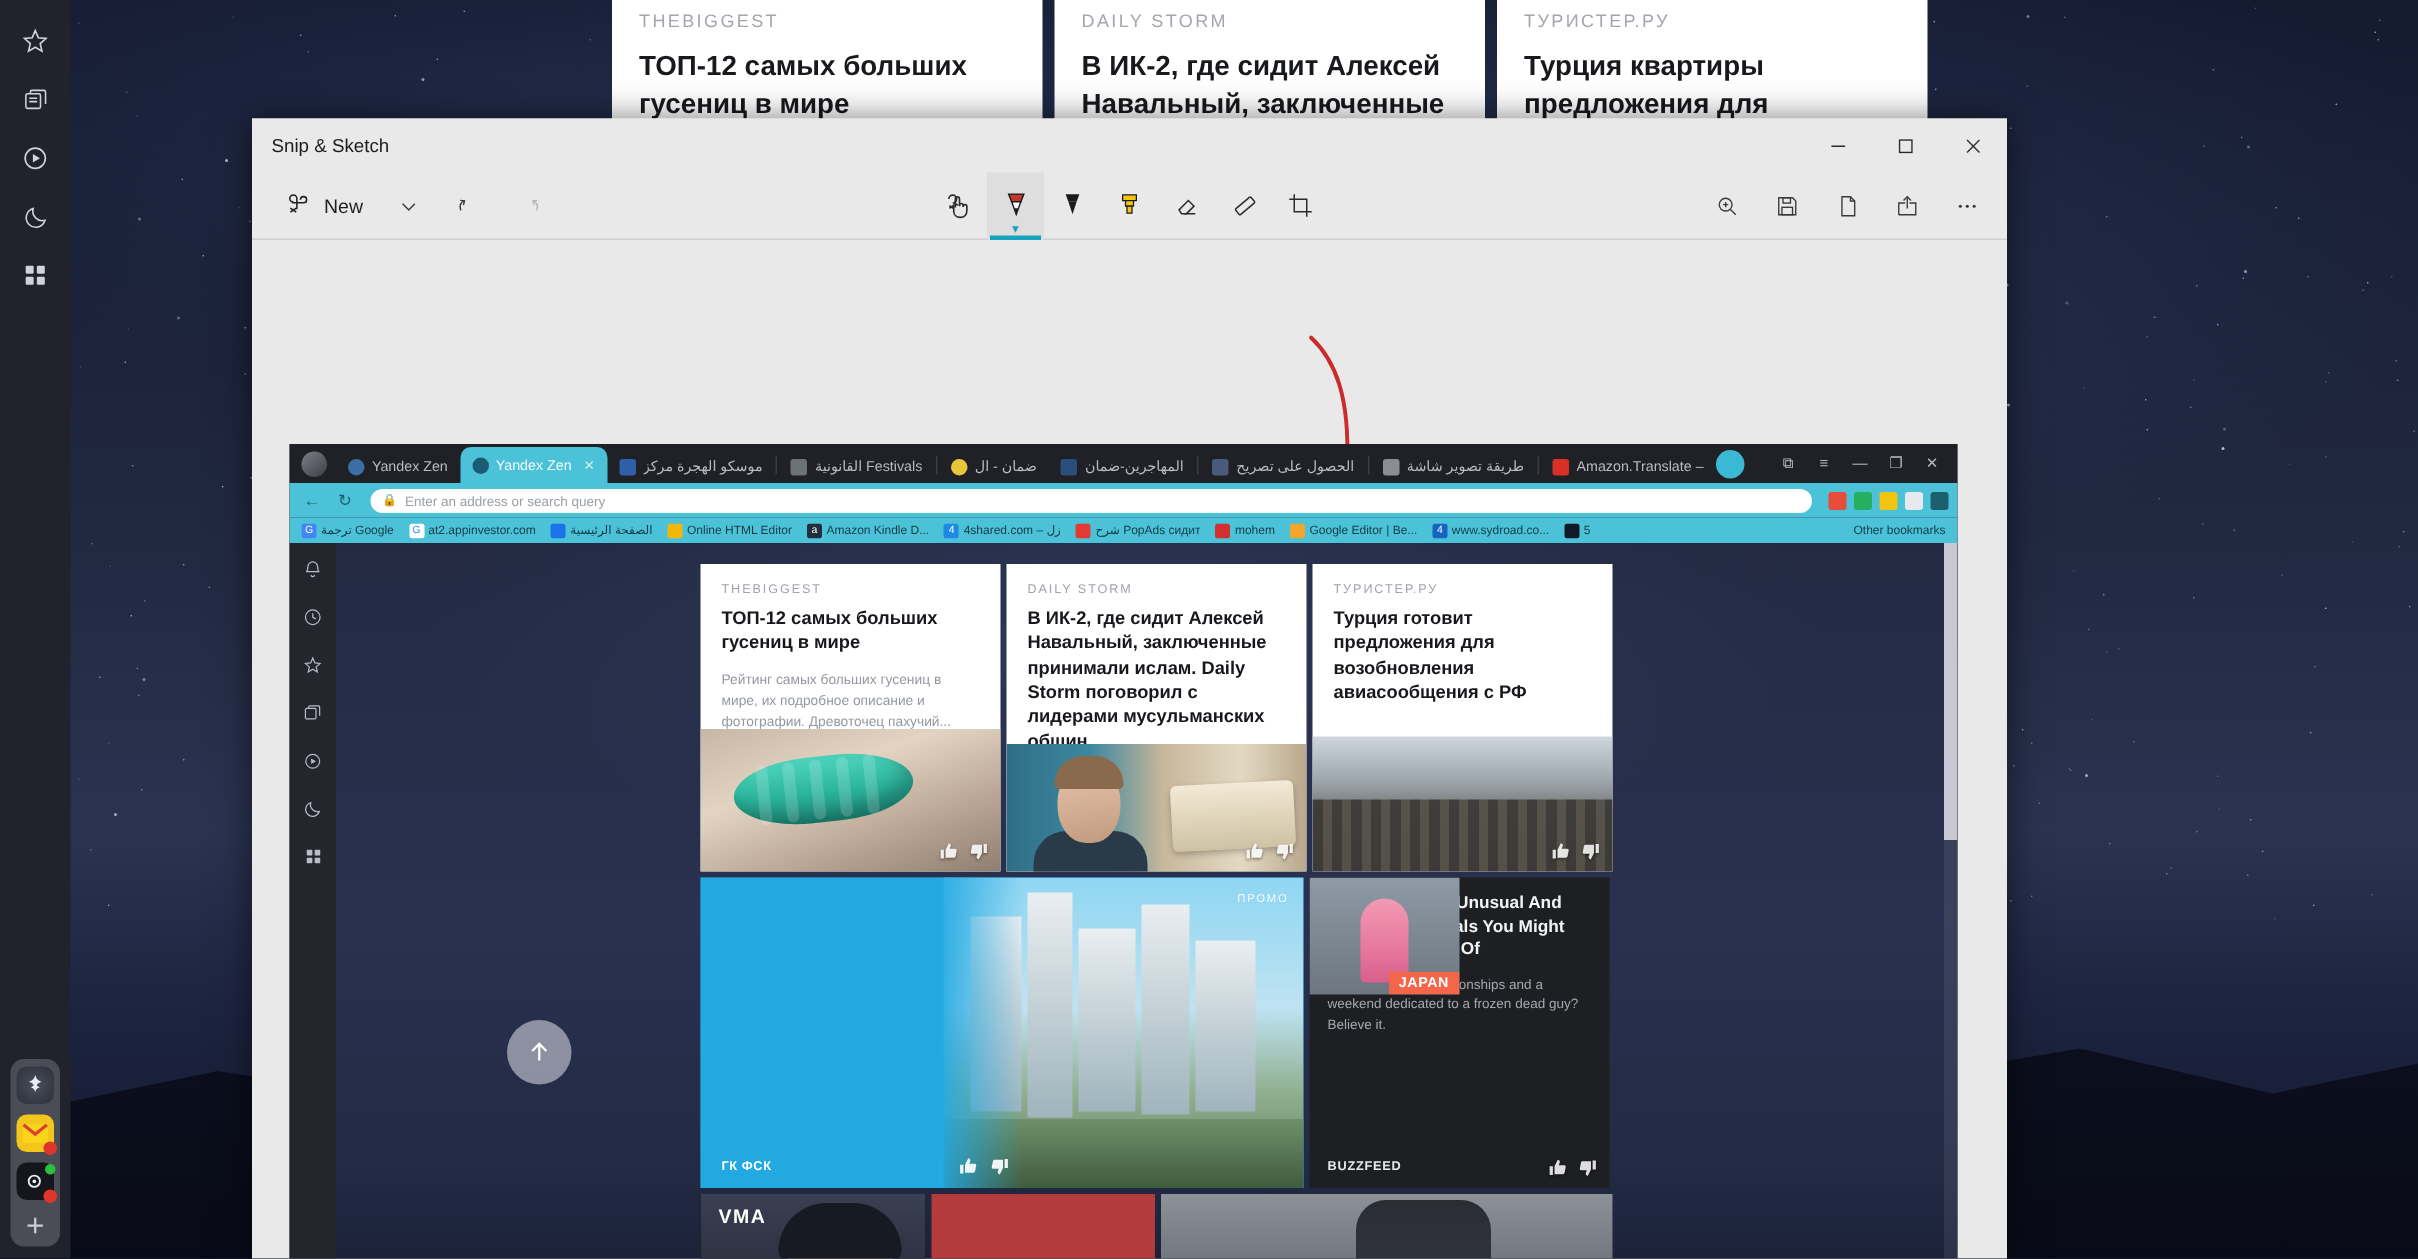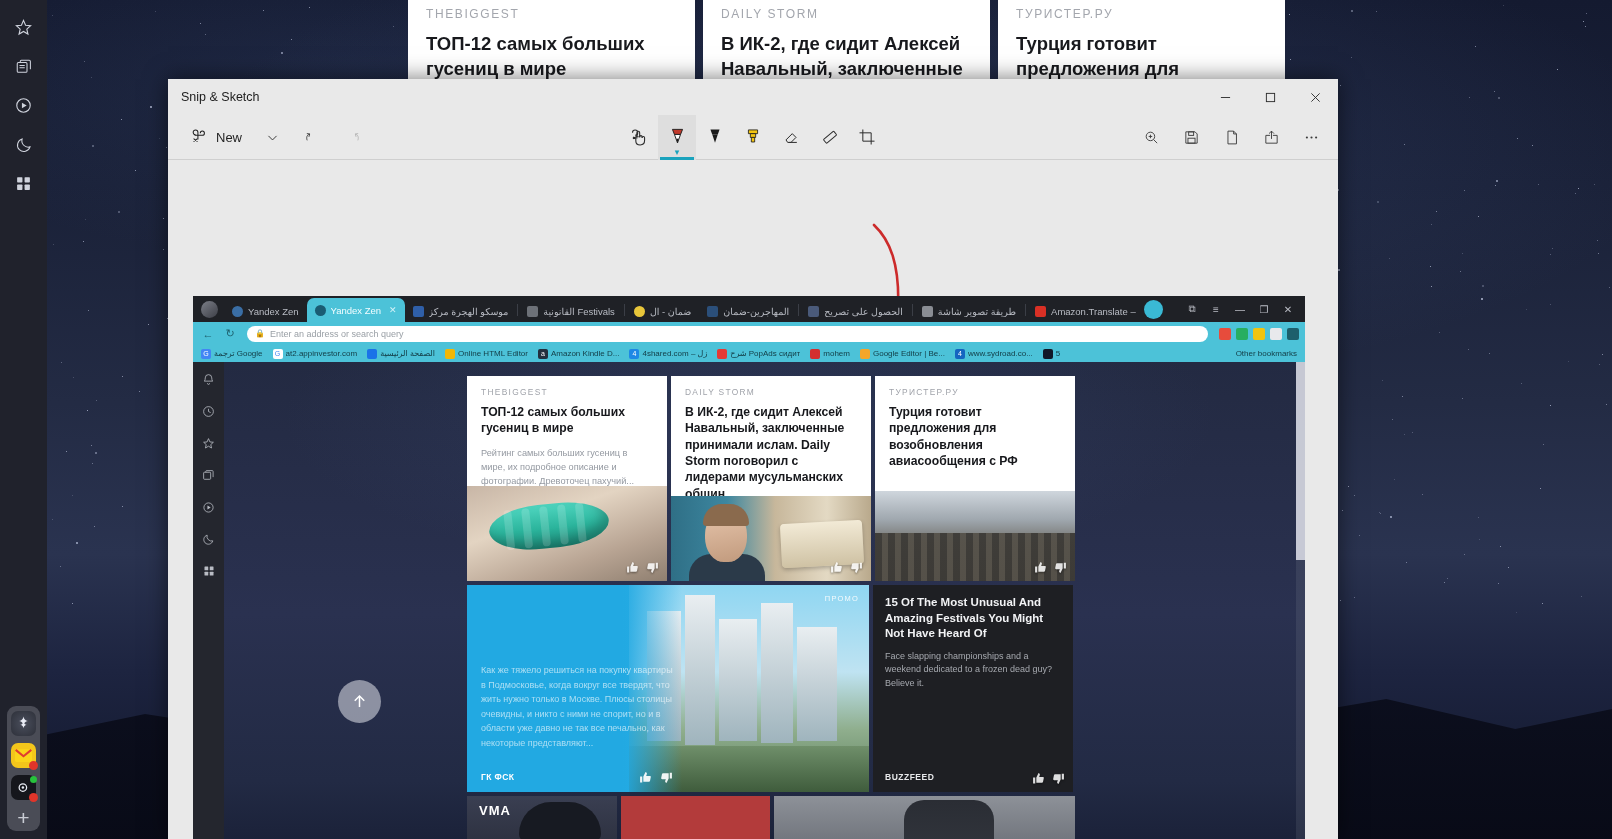--- a/index.html
+++ b/index.html
@@ -849,21 +849,21 @@
     <div class="bg-card">
       <div class="src">THEBIGGEST</div>
       <div class="ttl">ТОП-12 самых больших гусениц в мире</div>
     </div>
     <div class="bg-card">
       <div class="src">DAILY STORM</div>
       <div class="ttl">В ИК-2, где сидит Алексей Навальный, заключенные</div>
     </div>
     <div class="bg-card">
       <div class="src">ТУРИСТЕР.РУ</div>
-      <div class="ttl">Турция готовит предложения для</div>
+      <div class="ttl">Турция квартиры предложения для</div>
     </div>
   </div>
 
   <div class="snip">
 
     <div class="snip-title">
       <span class="t">Snip &amp; Sketch</span>
       <div class="win-btns">
         <div class="win-btn">
           <svg width="11" height="11" viewBox="0 0 12 12" stroke="currentColor" stroke-width="1">
@@ -1264,34 +1264,37 @@
                     <div class="promo-bg">
                       <div class="bldg" style="left:18px;top:26px;width:34px;height:130px"></div>
                       <div class="bldg" style="left:56px;top:10px;width:30px;height:150px"></div>
                       <div class="bldg" style="left:90px;top:34px;width:38px;height:122px"></div>
                       <div class="bldg" style="left:132px;top:18px;width:32px;height:140px"></div>
                       <div class="bldg" style="left:168px;top:42px;width:40px;height:114px"></div>
                       <div style="position:absolute;left:0;bottom:0;width:240px;height:46px;background:linear-gradient(180deg,#6f8f6a,#3f5c3c)"></div>
                     </div>
                     <div class="promo-tint"></div>
                     <div class="promo-label">ПРОМО</div>
-                    <div class="promo-desc">Как же тяжело решиться на покупку квартиры в Подмосковье, когда вокруг все твердят, что жить нужно только в Москве. Плюсы столицы очевидны, и никто с ними не спорит, но и в области уже давно не так все печально, как некоторые представляют...</div>
                     <div class="promo-brand">ГК ФСК</div>
                     <div class="promo-thumbs">
                       <svg width="13" height="13" viewBox="0 0 24 24" fill="currentColor">
                           <path d="M2 10h4v11H2zM8 10l4-8 1.5.8c.9.5 1.3 1.6 1 2.6L13.2 9H20c1.2 0 2 1 1.8 2.2l-1.4 7c-.2 1-1 1.8-2 1.8H8z"></path>
                         </svg>
                       <svg width="13" height="13" viewBox="0 0 24 24" fill="currentColor">
                           <path d="M22 14h-4V3h4zM16 14l-4 8-1.5-.8c-.9-.5-1.3-1.6-1-2.6l1.3-3.6H4c-1.2 0-2-1-1.8-2.2l1.4-7c.2-1 1-1.8 2-1.8H16z"></path>
                         </svg>
                     </div>
                   </div>
 
                   <div class="card-bf">
                     <div class="bf-img">
+                      <div class="bf-half bf-r">
+                        <div class="bf-pink"></div>
+                        <div class="bf-tag" style="right:0">JAPAN</div>
+                      </div>
                     </div>
                     <div class="bf-pad">
                       <div class="bf-ttl">15 Of The Most Unusual And Amazing Festivals You Might Not Have Heard Of</div>
                       <div class="bf-desc">Face slapping championships and a weekend dedicated to a frozen dead guy? Believe it.</div>
                     </div>
                     <div class="bf-brand">BUZZFEED</div>
                     <div class="thumbs">
                       <svg width="13" height="13" viewBox="0 0 24 24" fill="currentColor">
                           <path d="M2 10h4v11H2zM8 10l4-8 1.5.8c.9.5 1.3 1.6 1 2.6L13.2 9H20c1.2 0 2 1 1.8 2.2l-1.4 7c-.2 1-1 1.8-2 1.8H8z"></path>
                         </svg>

